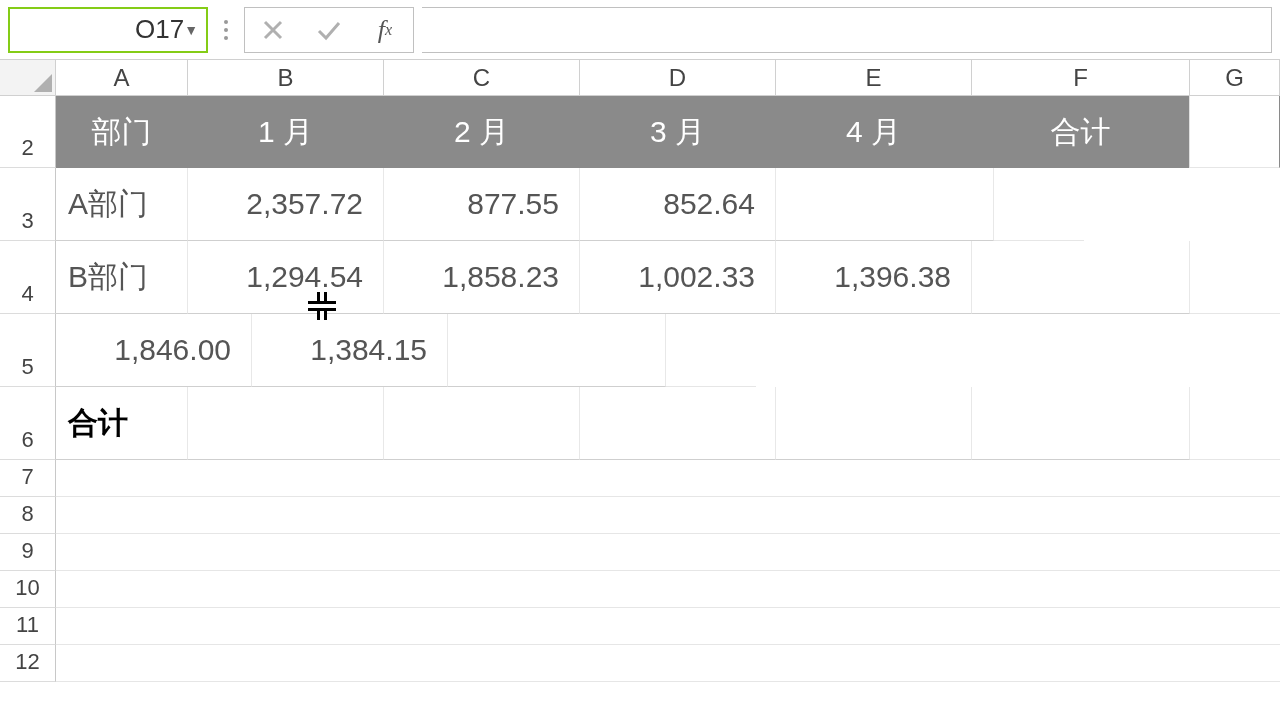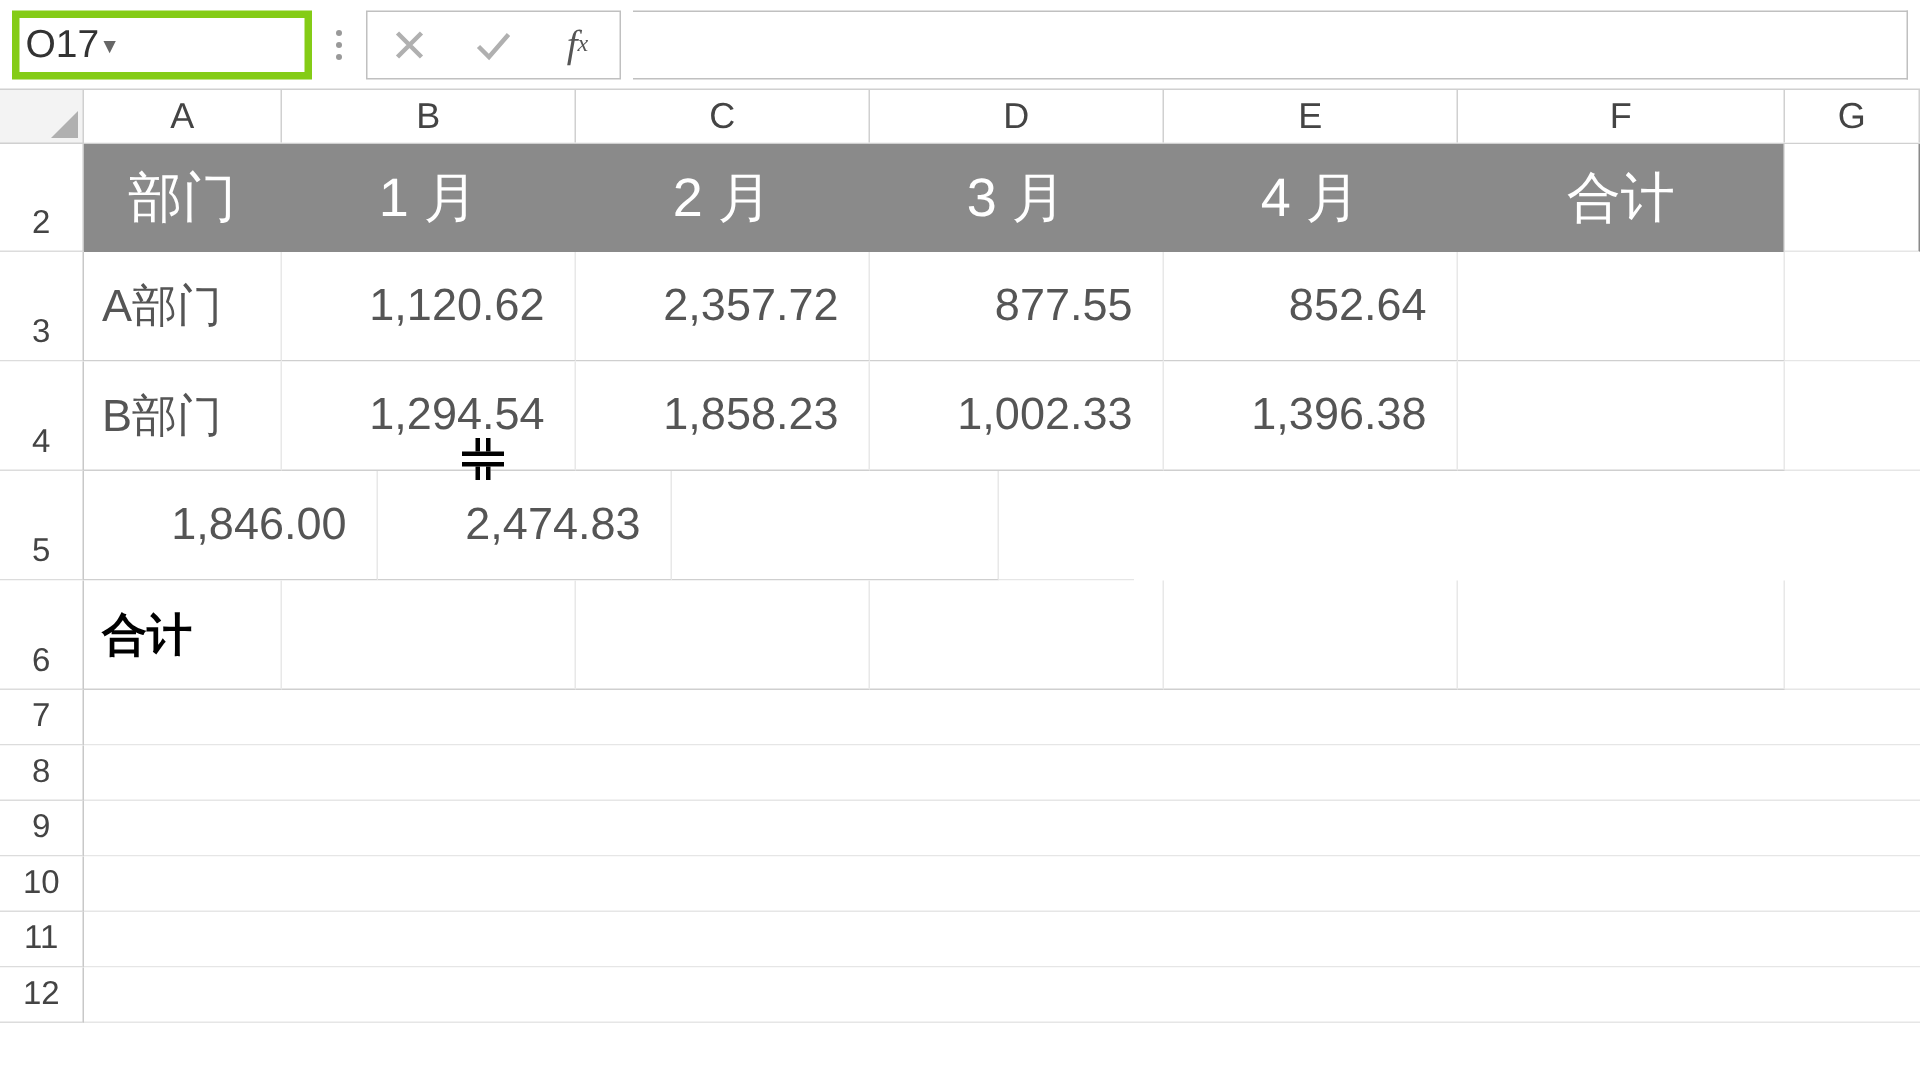--- a/index.html
+++ b/index.html
@@ -17,25 +17,25 @@
     display: flex;
     align-items: center;
     height: 60px;
     border-bottom: 1px solid #d0d0d0;
     padding: 0 8px;
     gap: 8px;
   }
   .name-box {
     width: 200px;
     height: 46px;
-    border: 5px solid #84cc16;
-    display: flex;
-    align-items: center;
-    justify-content: flex-start;
-    padding: 0 8px 0 4px;
+    border: 2px solid #84cc16;
+    display: flex;
+    align-items: center;
+    justify-content: flex-end;
+    padding: 0 8px 0 14px;
     font-size: 26px;
     color: #333;
     background: #fff;
   }
   .name-box .dropdown-arrow {
     color: #666;
     font-size: 14px;
   }
   .sep-dots {
     width: 20px;
@@ -145,21 +145,21 @@
     font-size: 30px;
     color: #555;
     padding: 0 12px;
     background: #fff;
   }
 
   
   .hdr-row .cell {
     background: #8a8a8a;
     color: #fff;
-    font-size: 36px;
+    font-size: 30px;
     justify-content: center;
     border-right: 1px solid #8a8a8a;
     border-bottom: none;
   }
   .hdr-row .cell.last-hdr { border-right: 1px solid #e0e0e0; }
   .data-row .cell {
     border-bottom: 1px solid #cfcfcf;
   }
   .data-row .cell.label { justify-content: flex-start; }
   .data-row .cell.num { justify-content: flex-end; padding-right: 20px; }
@@ -261,21 +261,20 @@
       <div class="cell cC">2 月</div>
       <div class="cell cD">3 月</div>
       <div class="cell cE">4 月</div>
       <div class="cell cF last-hdr">合计</div>
       <div class="cell cG" style="background:#fff;border-bottom:1px solid #e6e6e6"></div>
     </div>
 
     <div class="row data-row" style="height:73px">
       <div class="row-h">3</div>
       <div class="cell cA label">A部门</div>
-      <div class="cell cB num">1,120.62</div>
       <div class="cell cC num">2,357.72</div>
       <div class="cell cD num">877.55</div>
       <div class="cell cE num">852.64</div>
       <div class="cell cF empty"></div>
       <div class="cell cG" style="border-right:none;border-bottom:1px solid #e6e6e6"></div>
     </div>
 
     <div class="row data-row" style="height:73px">
       <div class="row-h">4</div>
       <div class="cell cA label">B部门</div>
@@ -283,21 +282,21 @@
       <div class="cell cC num">1,858.23</div>
       <div class="cell cD num">1,002.33</div>
       <div class="cell cE num">1,396.38</div>
       <div class="cell cF empty"></div>
       <div class="cell cG" style="border-right:none;border-bottom:1px solid #e6e6e6"></div>
     </div>
 
     <div class="row data-row" style="height:73px">
       <div class="row-h">5</div>
       <div class="cell cC num">1,846.00</div>
-      <div class="cell cE num">2,474.83</div>
+      <div class="cell cE num">1,384.15</div>
       <div class="cell cF empty"></div>
       <div class="cell cG" style="border-right:none;border-bottom:1px solid #e6e6e6"></div>
     </div>
 
     <div class="row total-row" style="height:73px">
       <div class="row-h">6</div>
       <div class="cell cA label">合计</div>
       <div class="cell cB"></div>
       <div class="cell cC"></div>
       <div class="cell cD"></div>

